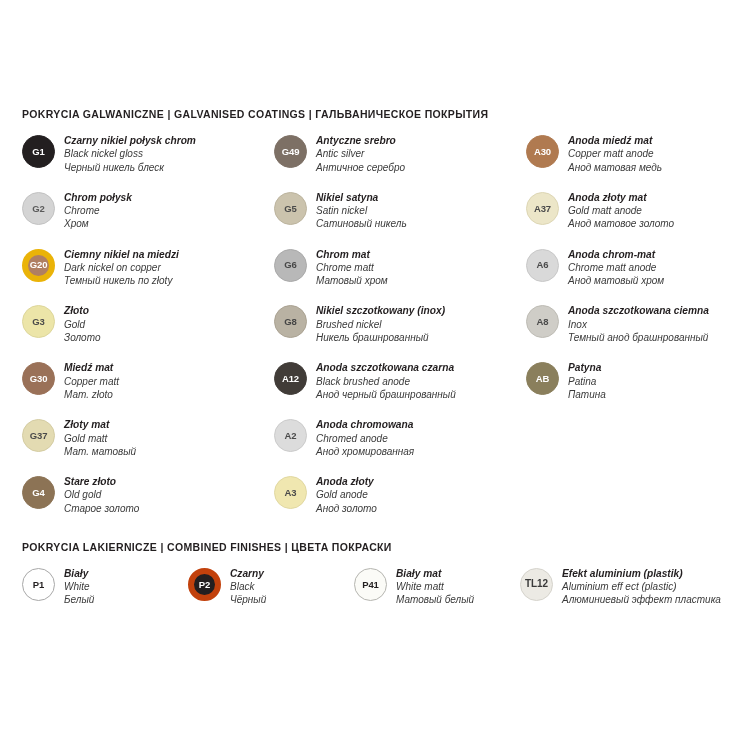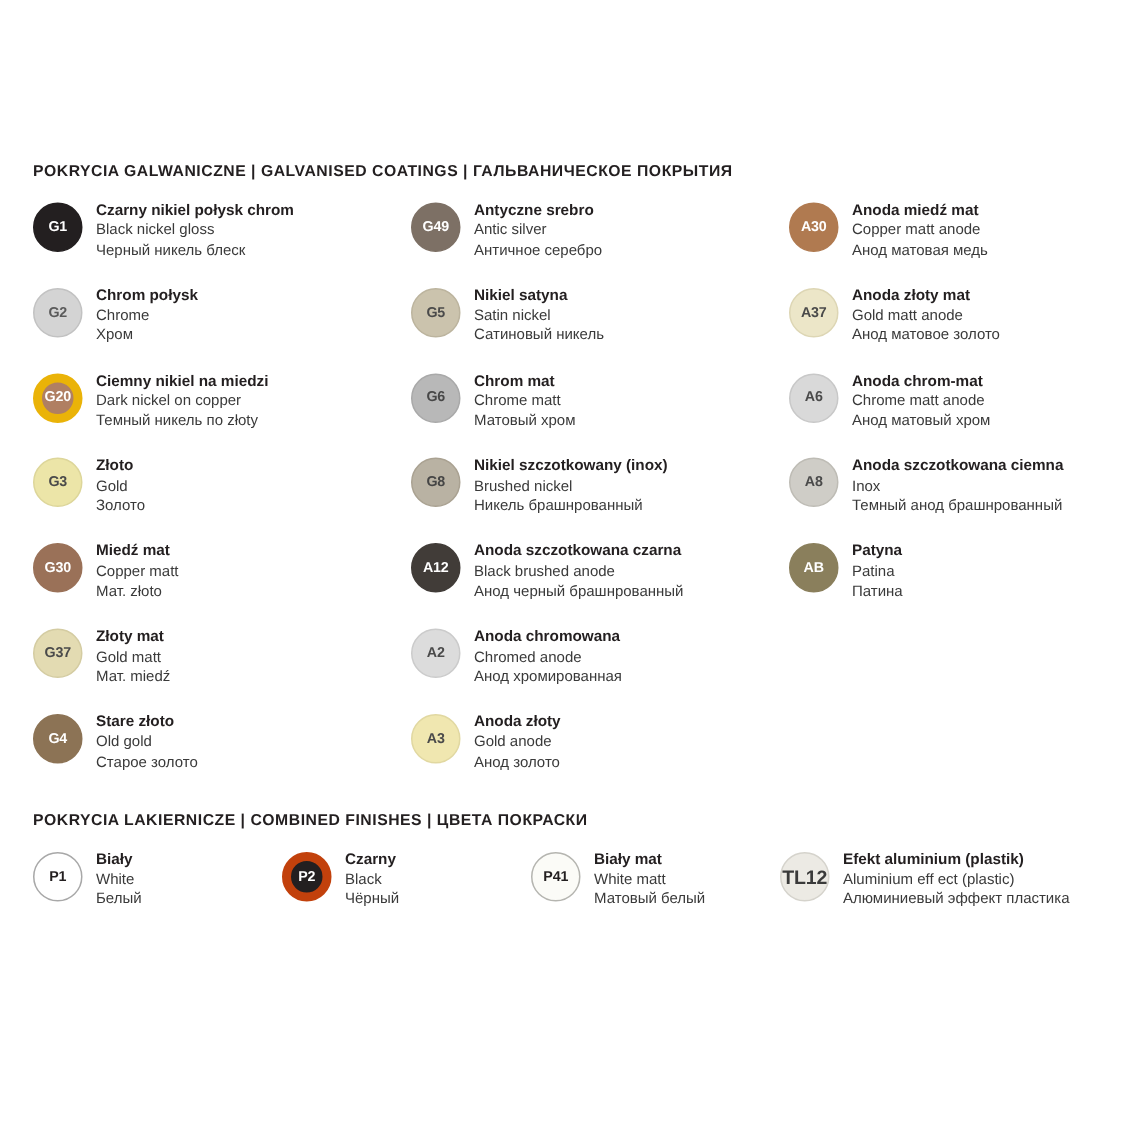--- a/index.html
+++ b/index.html
@@ -56,20 +56,21 @@
     justify-content: center;
     font-size: 9.5px;
     font-weight: bold;
     line-height: 1;
     letter-spacing: -0.1px;
     box-sizing: border-box;
   }
   .labels {
     padding-top: 0px;
     min-width: 0;
+    font-style: italic;
   }
   .l1 {
     font-size: 10.2px;
     font-weight: bold;
     color: #231f20;
     line-height: 1.32;
     white-space: nowrap;
   }
   .l2, .l3 {
     font-size: 10px;
@@ -227,21 +228,21 @@
           <div class="l2">Patina</div>
           <div class="l3">Патина</div>
         </div>
       </div>
 
       <div class="item">
         <div class="swatch" style="background:#e3dbb2;color:#4a4a4a;border:1px solid #d4cca2;">G37</div>
         <div class="labels">
           <div class="l1">Złoty mat</div>
           <div class="l2">Gold matt</div>
-          <div class="l3">Мат. miedź</div>
+          <div class="l3">Мат. матовый</div>
         </div>
       </div>
 
       <div class="item">
         <div class="swatch" style="background:#dcdcdc;color:#4a4a4a;border:1px solid #cbcbcb;">A2</div>
         <div class="labels">
           <div class="l1">Anoda chromowana</div>
           <div class="l2">Chromed anode</div>
           <div class="l3">Анод хромированная</div>
         </div>
@@ -299,21 +300,21 @@
       <div class="item">
         <div class="swatch" style="background:#fbfbf7;color:#231f20;border:1px solid #b5b5b0;">P41</div>
         <div class="labels">
           <div class="l1">Biały mat</div>
           <div class="l2">White matt</div>
           <div class="l3">Матовый белый</div>
         </div>
       </div>
 
       <div class="item">
-        <div class="swatch" style="background:#eceae4;color:#3a3a3a;border:1px solid #d5d3cc;font-size:13px;">TL12</div>
+        <div class="swatch" style="background:#eceae4;color:#3a3a3a;border:1px solid #d5d3cc;font-size:10px;">TL12</div>
         <div class="labels">
           <div class="l1">Efekt aluminium (plastik)</div>
           <div class="l2">Aluminium eff ect (plastic)</div>
           <div class="l3">Алюминиевый эффект пластика</div>
         </div>
       </div>
 
     </div>
   </div>
 

